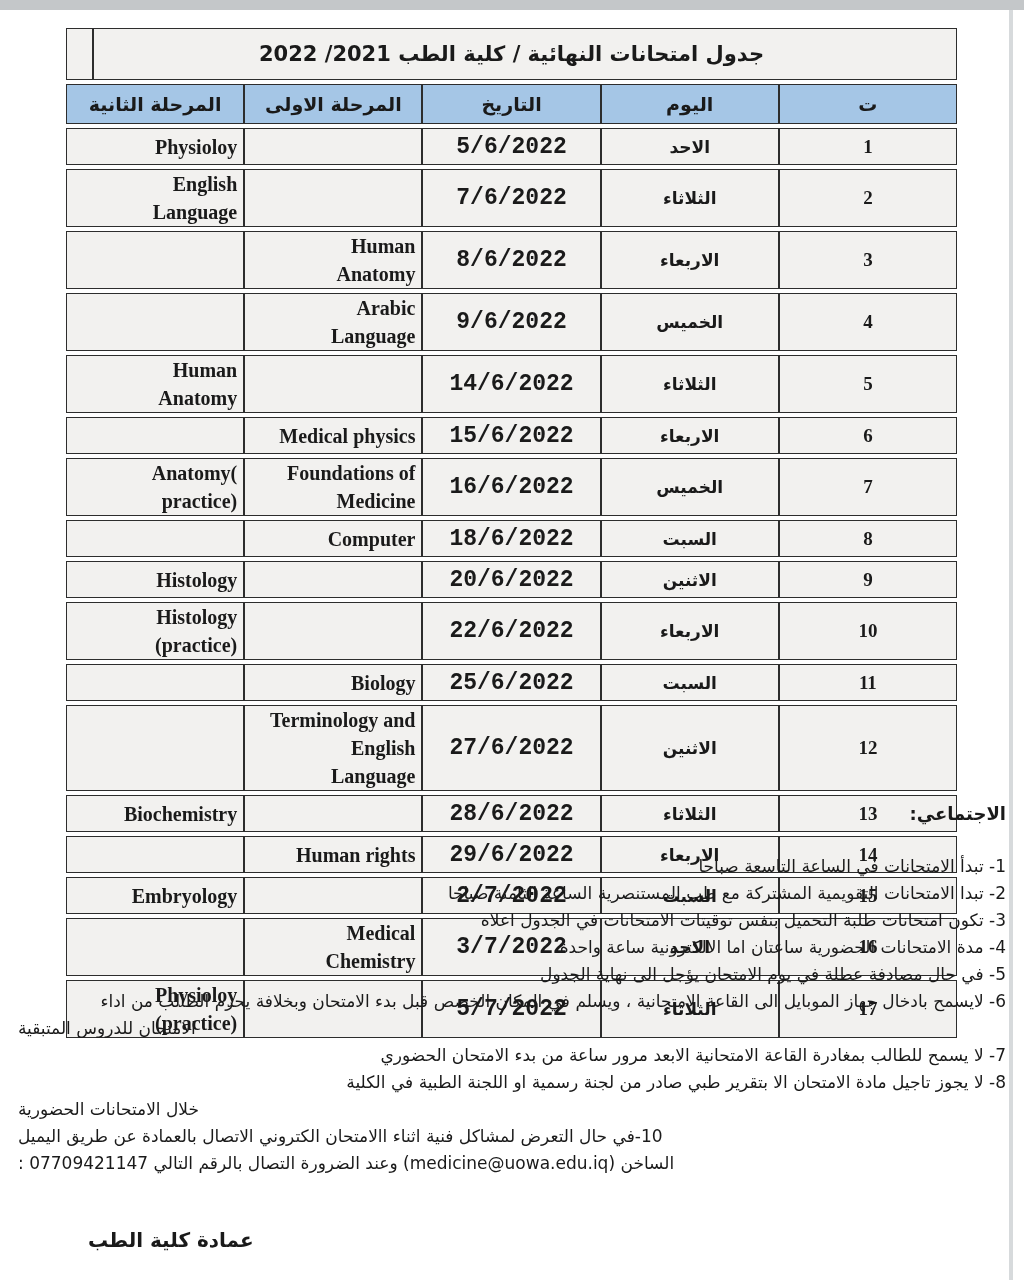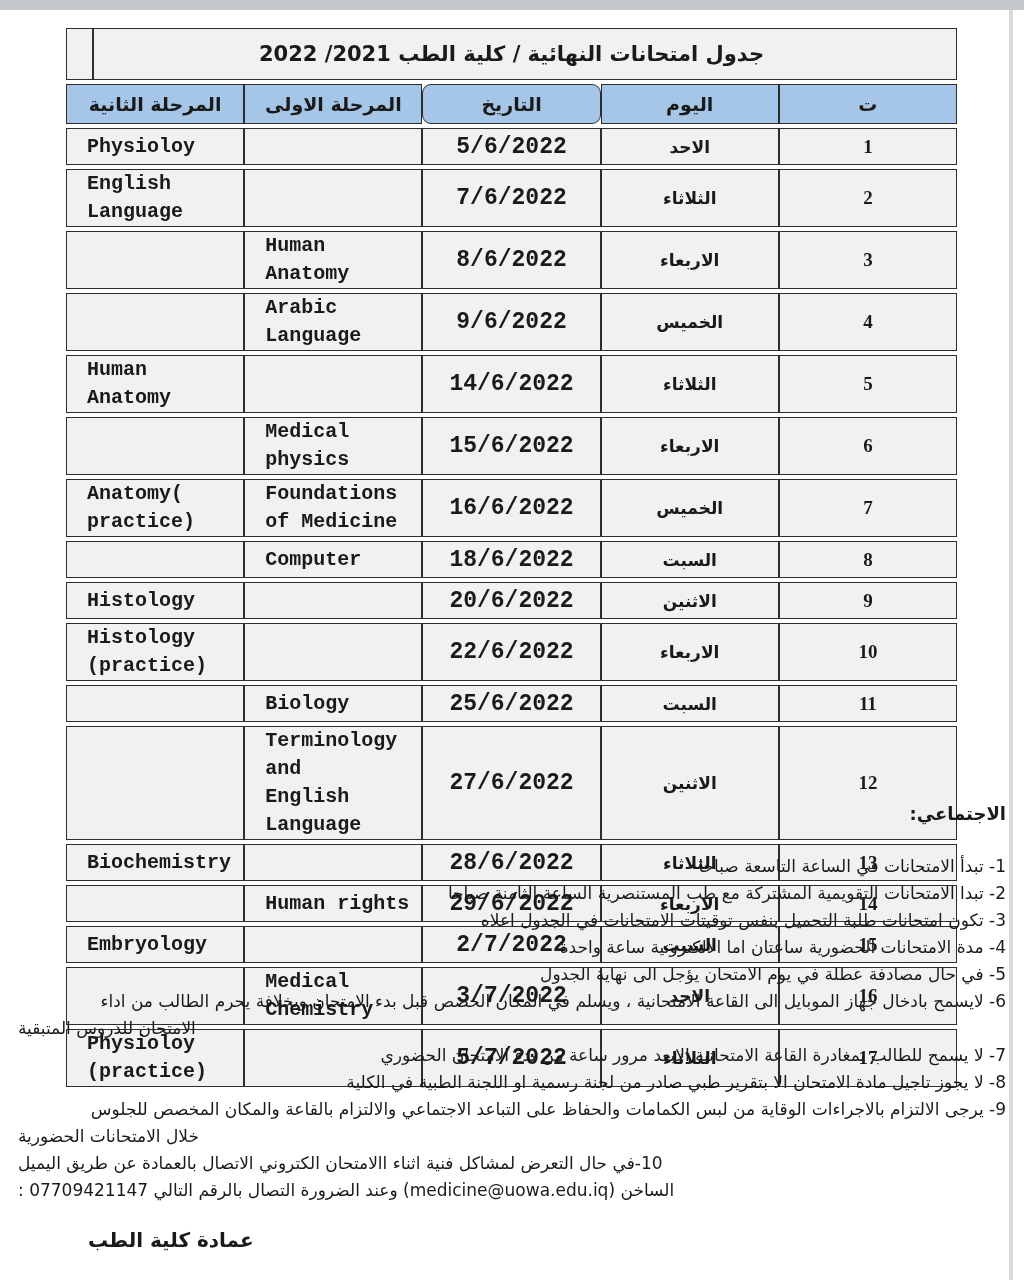--- a/index.html
+++ b/index.html
@@ -26,37 +26,37 @@
   }
   .title-cell::after{
     content:"";position:absolute;left:25px;top:0;bottom:0;width:1.5px;background:#2d2d2d;
   }
   .head-row th{
     height:36px;background:#a5c6e6;text-align:center;vertical-align:middle;
     font-size:19px;font-weight:bold;
   }
   .col-n{width:47px;}
   .col-day{width:85px;}
-  .col-date{width:145px;border-radius:9px;}
+  .col-date{width:145px;}
   .col-s1{width:284px;}
   .col-s2{width:312px;}
   .data-row td{height:33px;vertical-align:middle;}
   .row-tall td{height:68px;}
   .c-n{
     text-align:center;font-family:"Liberation Serif","DejaVu Serif",serif;
     font-size:19px;font-weight:bold;
   }
   .c-day{text-align:center;font-size:17px;font-weight:bold;}
   .c-date{
     text-align:center;direction:ltr;
     font-family:Liberation Mono, monospace;font-size:23px;font-weight:bold;
   }
   .c-s1,.c-s2{
-    direction:ltr;text-align:left;padding:0 6px 0 20px;
-    font-family:Liberation Mono, monospace;font-size:20px;font-weight:bold;
+    direction:ltr;text-align:right;padding:0 6px 0 20px;
+    font-family:Liberation Serif, serif;font-size:20px;font-weight:bold;
     white-space:pre-wrap;line-height:28px;
   }
 
   
   .notes{
     position:absolute;left:18px;top:800px;width:988px;
     direction:rtl;text-align:right;font-size:17px;line-height:27px;
   }
   .notes-heading{font-weight:bold;font-size:18px;margin-bottom:26px;}
   .note-line{min-height:27px;}
@@ -213,19 +213,18 @@
   <div class="notes-heading">الاجتماعي:</div>
   <div class="note-line right">1- تبدأ الامتحانات في الساعة التاسعة صباحا</div>
   <div class="note-line right">2- تبدا الامتحانات التقويمية المشتركة مع طب المستنصرية الساعة الثامنة صباحا</div>
   <div class="note-line right">3- تكون  امتحانات طلبة التحميل بنفس توقيتات الامتحانات في الجدول اعلاه</div>
   <div class="note-line right">4- مدة الامتحانات  الحضورية ساعتان  اما الالكترونية ساعة واحدة</div>
   <div class="note-line right">5- في حال مصادفة عطلة في يوم الامتحان يؤجل الى نهاية الجدول</div>
   <div class="note-line right">6- لايسمح بادخال جهاز الموبايل الى القاعة الامتحانية ، ويسلم في المكان الخصص  قبل  بدء الامتحان وبخلافة يحرم الطالب من اداء</div>
   <div class="note-line center">الامتحان للدروس المتبقية</div>
   <div class="note-line right">7- لا يسمح للطالب بمغادرة القاعة الامتحانية الابعد مرور ساعة من بدء الامتحان الحضوري</div>
   <div class="note-line right">8- لا يجوز تاجيل مادة الامتحان الا بتقرير طبي صادر من لجنة رسمية  او اللجنة الطبية في الكلية</div>
-  <div class="note-line right">9- يرجى الالتزام بالاجراءات الوقاية من لبس الكمامات والحفاظ على التباعد الاجتماعي والالتزام بالقاعة والمكان المخصص للجلوس</div>
   <div class="note-line center">خلال الامتحانات الحضورية</div>
   <div class="note-line center">10-في حال التعرض لمشاكل فنية اثناء االامتحان الكتروني الاتصال بالعمادة عن طريق اليميل</div>
   <div class="note-line center">الساخن (medicine@uowa.edu.iq) وعند الضرورة التصال بالرقم التالي 07709421147 :</div>
 </div>
 
 <div class="footer-sig">عمادة كلية الطب</div>
 
 </body></html>

